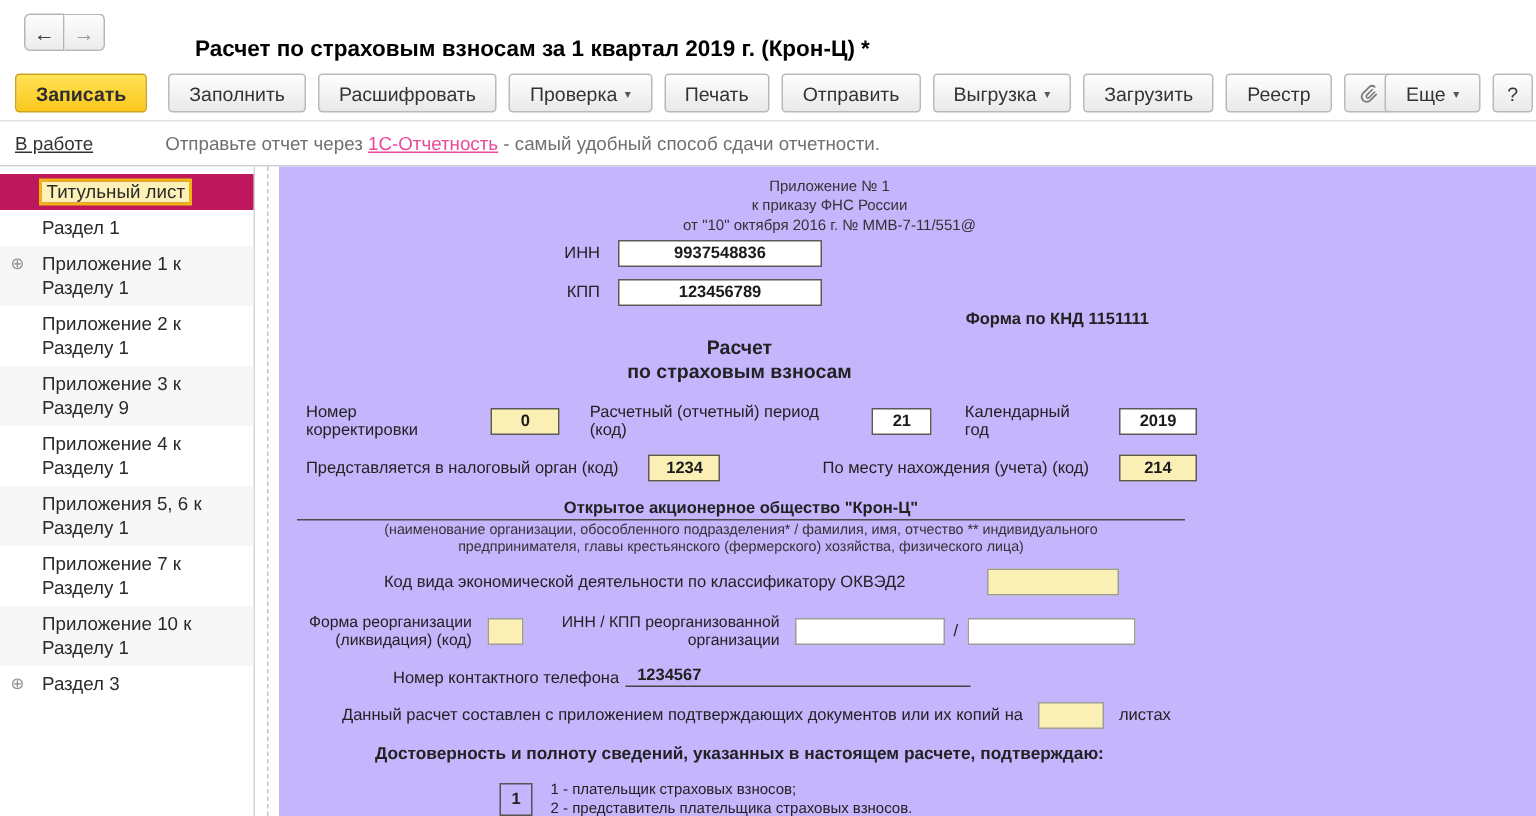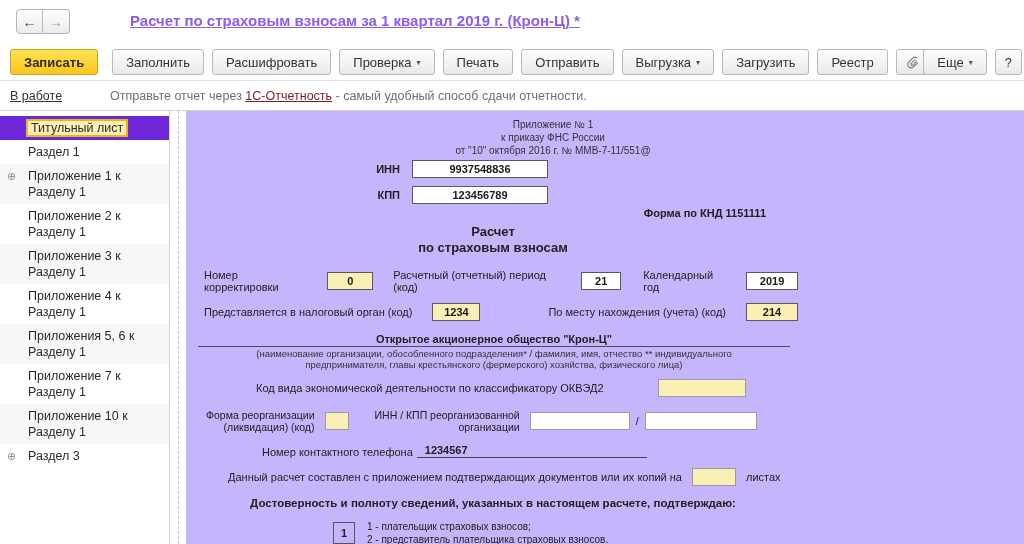--- a/index.html
+++ b/index.html
@@ -7,61 +7,61 @@
   body { font-family:"Liberation Sans","DejaVu Sans",sans-serif; color:#222; }
   .app { position:relative; width:1024px; height:544px; overflow:hidden; background:#fff; }
 
   
   .titlebar { position:absolute; left:0; top:0; width:100%; height:44px; }
   .navgroup { position:absolute; left:16px; top:9px; display:flex; }
   .navbtn { width:27px; height:25px; border:1px solid #b5b5b5; background:linear-gradient(#fdfdfd,#ececec);
             display:flex; align-items:center; justify-content:center; font-size:14px; cursor:pointer; }
   .navbtn.back { border-radius:4px 0 0 4px; color:#3c3c3c; }
   .navbtn.fwd  { border-radius:0 4px 4px 0; color:#9a9a9a; border-left:none; }
-  .page-title { position:absolute; left:130px; top:12px; font-size:15px; font-weight:bold; color:#8b5cf6; white-space:nowrap;text-decoration:underline; }
+  .page-title { position:absolute; left:130px; top:24px; font-size:15px; font-weight:bold; color:#000000; white-space:nowrap; }
 
   
   .toolbar { position:absolute; left:0; top:44px; width:100%; height:37px; display:flex; align-items:center;
              padding-left:10px; border-bottom:1px solid #e2e2e2; }
   .tb { height:26px; padding:0 13px; border:1px solid #b9b9b9; border-radius:3px;
         background:linear-gradient(#fefefe,#e9e9e9); font-size:13px; color:#333;
         display:inline-flex; align-items:center; gap:5px; margin-right:8px; cursor:pointer;
         font-family:inherit; white-space:nowrap; }
   .tb-save { background:linear-gradient(#ffe254,#fbc71d); border-color:#cda422; font-weight:bold; color:#2e2e2e; margin-right:14px; }
   .caret { font-size:8px; color:#555; line-height:1; padding-top:2px; }
   .tb-icon { padding:0 8px; }
   .tb-right { position:absolute; right:-6px; top:5px; display:flex; }
   .tb-help { padding:0 9px; }
 
   
   .statusbar { position:absolute; left:0; top:81px; width:100%; height:29px; display:flex; align-items:center; font-size:12.5px; }
   .state-link { margin-left:10px; color:#333; text-decoration:underline; cursor:pointer; }
   .status-msg { margin-left:48px; color:#707070; }
-  .status-msg a { color:#7f1d1d; text-decoration:underline; cursor:pointer; }
+  .status-msg a { color:#ec4899; text-decoration:underline; cursor:pointer; }
 
   
   .main { position:absolute; left:0; top:110px; width:100%; height:434px; border-top:1px solid #d2d2d2; }
   .sidebar { position:absolute; left:0; top:0; width:170px; height:100%; border-right:1px solid #d4d4d4; padding-top:5px; }
   .side-item { position:relative; padding:4px 4px 4px 28px; font-size:12.5px; line-height:16px; color:#2b2b2b; cursor:pointer; }
   .side-item:nth-child(odd) { background:#f7f7f7; }
-  .side-item:first-child { background:#6d28d9; }
+  .side-item:first-child { background:#be185d; }
   .expander { position:absolute; left:7px; top:4px; font-size:11px; color:#8f8f8f; }
   .sel-label { background:#fdf1b8; outline:2px solid #efb60d; padding:0 3px; }
   .paper-divider { position:absolute; left:178px; top:0; height:100%; border-left:1px dashed #c3c3c3; }
 
   
   .paper { position:absolute; left:186px; top:0; width:838px; height:100%; overflow:hidden; background:#c4b5fd; }
   .sheet { position:relative; width:600px; margin-left:12px; font-size:11px; }
   .appendix { width:240px; margin:7px 125px 0 auto; text-align:center; font-size:10px; line-height:13px; color:#333; }
   .frow { display:flex; align-items:center; }
   .fbox { height:18px; border:1px solid #5a5a5a; background:#fff; display:flex; align-items:center; justify-content:center;
           font-weight:bold; font-size:11px; color:#1a1a1a; }
   .fyellow { background:#faf0b6; }
   .fempty { border:1px solid #9c9c9c; }
-  .inn-row { margin-top:3px; } .inn-row .sp { width:172px; } .inn-row .lbl { width:30px; text-align:right; margin-right:12px;font-weight:bold; }
+  .inn-row { margin-top:3px; } .inn-row .sp { width:172px; } .inn-row .lbl { width:30px; text-align:right; margin-right:12px; }
   .inn-row .fbox { width:136px; }
   .kpp-row { margin-top:8px; }
   .knd { width:580px; margin-top:3px; text-align:right; padding-right:12px; font-weight:bold; font-size:11px; }
   .doc-title { margin-top:5px; text-align:center; font-weight:bold; font-size:13px; line-height:16px; width:590px; }
   .corr-row { margin-top:13px; padding-left:6px; }
   .corr-row .b1 { width:46px; margin-left:12px; }
   .corr-row .l2 { margin-left:20px; }
   .corr-row .b2 { width:40px; margin-left:8px; }
   .corr-row .l3 { margin-left:22px; }
   .corr-row .b3 { width:52px; margin-left:14px; }
@@ -149,21 +149,21 @@
         <span>Раздел 1</span>
       </div>
       <div class="side-item">
         <span class="expander">⊕</span>
         <span>Приложение 1 к Разделу 1</span>
       </div>
       <div class="side-item">
         <span>Приложение 2 к Разделу 1</span>
       </div>
       <div class="side-item">
-        <span>Приложение 3 к Разделу 1</span>
+        <span>Приложение 3 к Разделу 9</span>
       </div>
       <div class="side-item">
         <span>Приложение 4 к Разделу 1</span>
       </div>
       <div class="side-item">
         <span>Приложения 5, 6 к Разделу 1</span>
       </div>
       <div class="side-item">
         <span>Приложение 7 к Разделу 1</span>
       </div>

